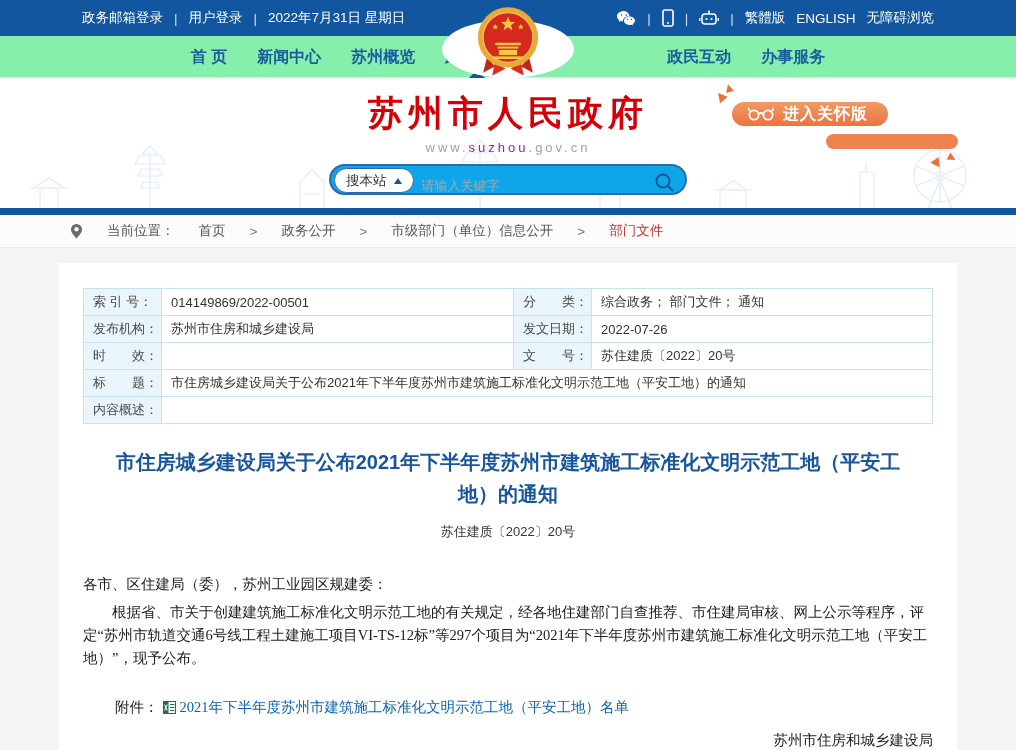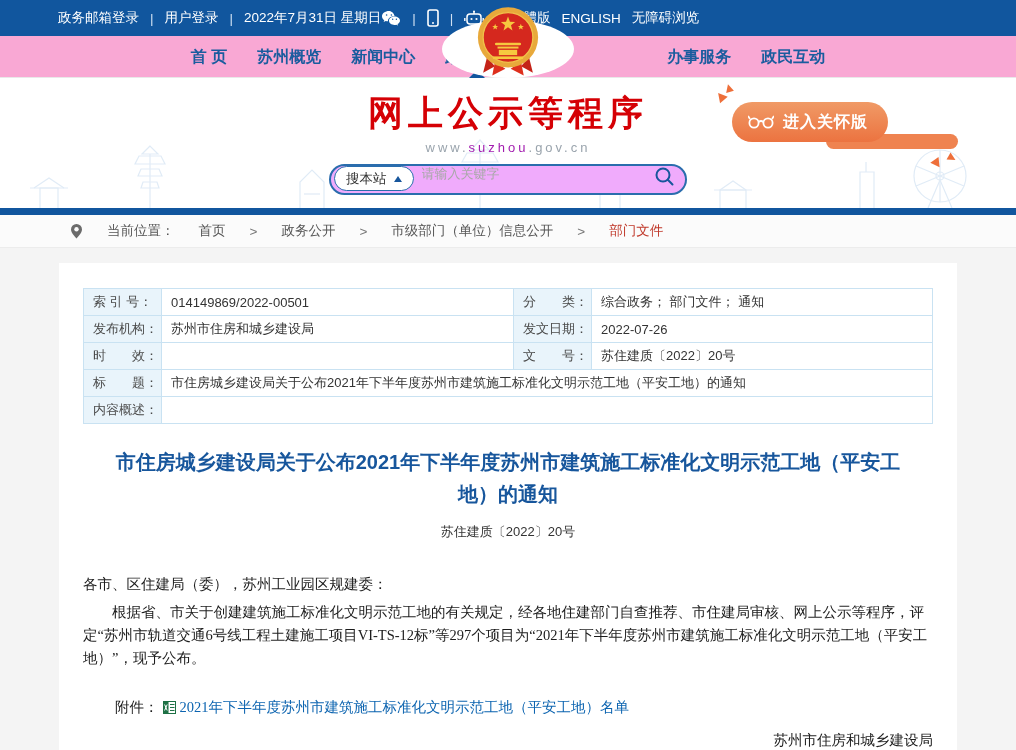--- a/index.html
+++ b/index.html
@@ -5,32 +5,32 @@
   * { margin:0; padding:0; box-sizing:border-box; }
   html,body { width:1016px; height:750px; }
   body {
     font-family:"Liberation Sans","DejaVu Sans",sans-serif;
     background:#f4f4f4; overflow:hidden; position:relative;
   }
 
   
   .topbar {
     height:36px; background:#11569e; color:#fff;
-    display:flex; align-items:center; 
-    padding:0 58px; font-size:13.5px; position:relative; z-index:3;
+    display:flex; align-items:center; justify-content:space-between;
+    padding:0 82px; font-size:13.5px; position:relative; z-index:3;
   }
   .tb-group { display:flex; align-items:center; gap:11px; }
   .tb-link { cursor:pointer; white-space:nowrap; }
   .tb-div { color:#cfe0f2; }
   .tb-icon { display:flex; align-items:center; cursor:pointer; }
   .tb-icon svg { display:block; }
 
   
   .navbar {
-    height:42px; background:#f9a8d4; display:flex; align-items:center;
+    height:42px; background:#86efac; display:flex; align-items:center;
     justify-content:center; font-size:16px; font-weight:bold; color:#1a5c9e;
     border-bottom:1px solid #e9e9e9; position:relative; z-index:2;
   }
   .nav-item { padding:0 15px; height:42px; line-height:42px; cursor:pointer; position:relative; white-space:nowrap; }
   .nav-item.active::after {
     content:""; position:absolute; bottom:0; left:50%; margin-left:-8px;
     border-left:8px solid transparent; border-right:8px solid transparent;
     border-bottom:8px solid #11569e;
   }
   .nav-spacer { width:128px; }
@@ -42,37 +42,37 @@
 
   
   .header { height:130px; background:#fff; position:relative; z-index:1; overflow:hidden; }
   .skyline { position:absolute; left:0; bottom:0; width:1016px; height:84px; opacity:.55; pointer-events:none; }
   .site-name { text-align:center; padding-top:12px; font-size:35px; font-weight:bold; color:#d50005; letter-spacing:5px; cursor:pointer; position:relative; }
   .site-url { text-align:center; font-size:13px; color:#9aa4ad; letter-spacing:3px; margin-top:3px; position:relative; }
   .site-url .hl { color:#a21caf; }
   .search-row { margin-top:9px; display:flex; justify-content:center; position:relative; }
   .search-box {
     width:358px; height:31px; border:2px solid #2a6dad; border-radius:17px;
-    display:flex; align-items:flex-start; background:#f0abfc; padding:0 10px 9px 3px;
+    display:flex; align-items:flex-end; background:#0ea5e9; padding:0 10px 0 3px;
   }
   .scope-pill {
     height:25px; border:1px solid #2a6dad; border-radius:14px; display:flex;
     align-items:center; padding:0 11px; font-size:13.5px; color:#333; gap:7px;
     cursor:pointer; white-space:nowrap; background:#fff;
   }
   .tri-up { width:0; height:0; border-left:4px solid transparent; border-right:4px solid transparent; border-bottom:6px solid #17569c; }
   .search-input { border:none; outline:none; flex:1; font-size:13px; color:#444; padding:0 8px; background:transparent; }
   .search-input::placeholder { color:#a8a8a8; }
   .search-btn { background:none; border:none; cursor:pointer; display:flex; align-items:center; padding:0; }
 
   
   .care-wrap { position:absolute; top:18px; right:56px; width:228px; height:64px; z-index:2; }
   .care-tail { position:absolute; right:2px; top:38px; width:132px; height:15px; border-radius:8px; background:#ef8350; }
   .care-btn {
-    position:absolute; left:0; top:6px; height:40px; border-radius:21px;
+    position:absolute; left:0; top:6px; height:24px; border-radius:21px;
     background:linear-gradient(180deg,#f09a66,#ec7340); color:#fff; font-weight:bold;
     font-size:16px; letter-spacing:1px; display:flex; align-items:center; gap:9px;
     padding:0 20px 0 16px; cursor:pointer; border:none;
   }
   .deco-tri { position:absolute; width:0; height:0; border-style:solid; }
   .d1 { left:-16px; top:-4px; border-width:0 5px 9px 5px; border-color:transparent transparent #ee6f3a transparent; transform:rotate(-40deg); }
   .d2 { left:-7px; top:-12px; border-width:0 4px 8px 4px; border-color:transparent transparent #ee6f3a transparent; transform:rotate(-15deg); }
   .d3 { right:18px; bottom:-8px; border-width:9px 5px 0 5px; border-color:#ee6f3a transparent transparent transparent; transform:rotate(-35deg); }
   .d4 { right:4px; bottom:-2px; border-width:8px 4px 0 4px; border-color:#ee6f3a transparent transparent transparent; transform:rotate(-60deg); }
 
@@ -148,26 +148,26 @@
     </span>
     <span class="tb-div">|</span>
     <span class="tb-link">繁體版</span>
     <span class="tb-link">ENGLISH</span>
     <span class="tb-link">无障碍浏览</span>
   </div>
 </div>
 
 <div class="navbar">
   <span class="nav-item">首 页</span>
+  <span class="nav-item">新闻中心</span>
   <span class="nav-item">苏州概览</span>
-  <span class="nav-item">新闻中心</span>
   <span class="nav-item active">政务公开</span>
   <span class="nav-spacer"></span>
+  <span class="nav-item">政民互动</span>
   <span class="nav-item">办事服务</span>
-  <span class="nav-item">政民互动</span>
 </div>
 
 <div class="emblem-area">
   <div class="emblem-bg"></div>
   <svg class="emblem-svg" width="66" height="72" viewBox="0 0 100 110">
     <path d="M18 78 L12 102 L30 92 Z" fill="#c42318"></path>
     <path d="M82 78 L88 102 L70 92 Z" fill="#c42318"></path>
     <path d="M30 85 L26 106 L46 96 Z" fill="#de2f1d"></path>
     <path d="M70 85 L74 106 L54 96 Z" fill="#de2f1d"></path>
     <circle cx="50" cy="48" r="46" fill="#e8a93b"></circle>
@@ -208,21 +208,21 @@
     <circle cx="940" cy="52" r="26"></circle>
       <circle cx="940" cy="52" r="4"></circle>
     <path d="M940 26 v52"></path>
       <path d="M916 62 l48-20"></path>
       <path d="M916 42 l48 20"></path>
       <path d="M928 84 l12-28 12 28"></path>
     <path d="M860 84 V48 h14 v36"></path>
       <path d="M866 48 v-10"></path>
   </svg>
 
-  <div class="site-name">网上公示等程序</div>
+  <div class="site-name">苏州市人民政府</div>
   <div class="site-url"><span>www.</span><span class="hl">suzhou</span><span>.gov.cn</span></div>
 
   <div class="search-row">
     <div class="search-box">
       <div class="scope-pill">
         <span>搜本站</span>
         <span class="tri-up"></span>
       </div>
       <input class="search-input" type="text" placeholder="请输入关键字" style="">
       <button class="search-btn">

